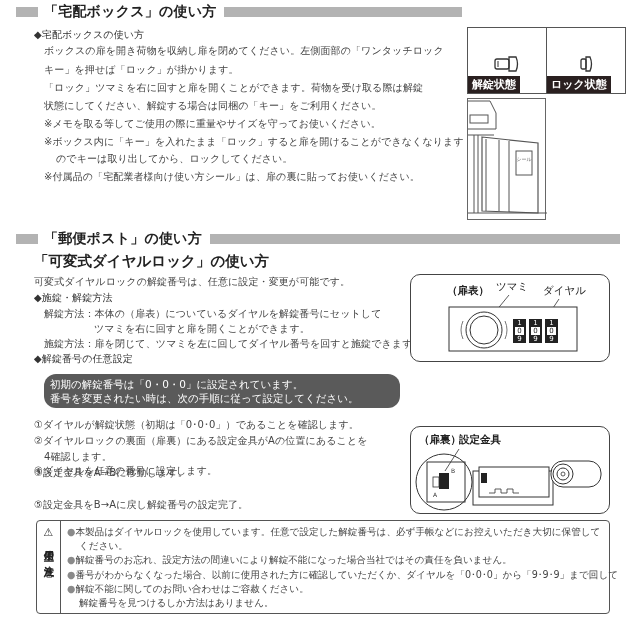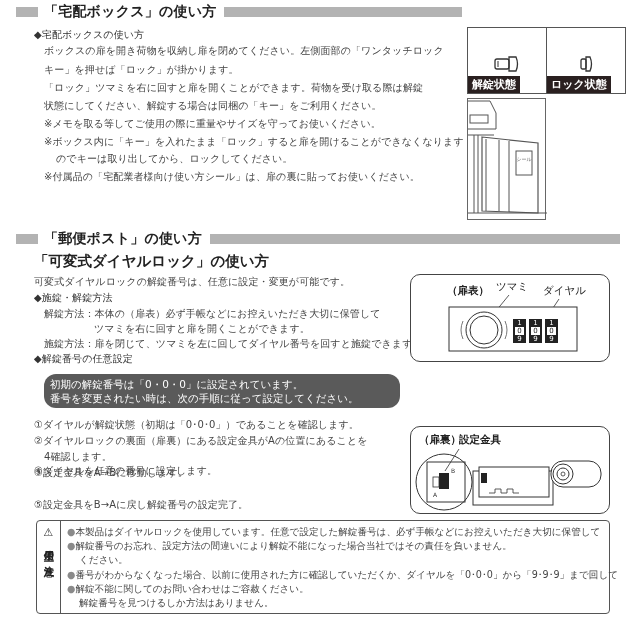--- a/index.html
+++ b/index.html
@@ -101,21 +101,21 @@
 <div class="sec-head" style="top:230px;">
   <div class="lead-bar"></div>
   <div class="title">「郵便ポスト」の使い方</div>
   <div class="tail-bar" style="width:410px;"></div>
 </div>
 
 <div class="abs" style="left:34px; top:252px; font-size:14.5px; font-weight:bold; color:#222; white-space:nowrap;">「可変式ダイヤルロック」の使い方</div>
 
 <div class="txt" style="left:34px; top:275px;">可変式ダイヤルロックの解錠番号は、任意に設定・変更が可能です。</div>
 <div class="txt dark" style="left:34px; top:291px;">◆施錠・解錠方法</div>
-<div class="txt" style="left:44px; top:307px;">解錠方法：本体の（扉表）必ず手帳などにお控えいただき大切に保管して</div>
+<div class="txt" style="left:44px; top:307px;">解錠方法：本体の（扉表）についているダイヤルを解錠番号にセットして</div>
 <div class="txt" style="left:94px; top:322px;">ツマミを右に回すと扉を開くことができます。</div>
 <div class="txt" style="left:44px; top:337px;">施錠方法：扉を閉じて、ツマミを左に回してダイヤル番号を回すと施錠できます。</div>
 <div class="txt dark" style="left:34px; top:352px;">◆解錠番号の任意設定</div>
 
 <div class="callout">
   <div>初期の解錠番号は「0・0・0」に設定されています。</div>
   <div>番号を変更されたい時は、次の手順に従って設定してください。</div>
 </div>
 
 <div class="txt" style="left:34px; top:418px;">①ダイヤルが解錠状態（初期は「0･0･0」）であることを確認します。</div>
@@ -180,19 +180,19 @@
   </svg>
 </div>
 
 <div class="caution">
   <div class="side">
     <div class="warn">⚠</div>
     <div class="vt">使用上の注意</div>
   </div>
   <div class="body">
     <div class="line"><span class="bullet">●</span><span>本製品はダイヤルロックを使用しています。任意で設定した解錠番号は、必ず手帳などにお控えいただき大切に保管して</span></div>
+    <div class="line indent"><span>ください。</span></div>
     <div class="line"><span class="bullet">●</span><span>解錠番号のお忘れ、設定方法の間違いにより解錠不能になった場合当社ではその責任を負いません。</span></div>
-    <div class="line indent"><span>ください。</span></div>
     <div class="line"><span class="bullet">●</span><span>番号がわからなくなった場合、以前に使用された方に確認していただくか、ダイヤルを「0･0･0」から「9･9･9」まで回して</span></div>
     <div class="line"><span class="bullet">●</span><span>解錠不能に関してのお問い合わせはご容赦ください。</span></div>
     <div class="line indent"><span>解錠番号を見つけるしか方法はありません。</span></div>
   </div>
 </div>
 
 </body></html>

